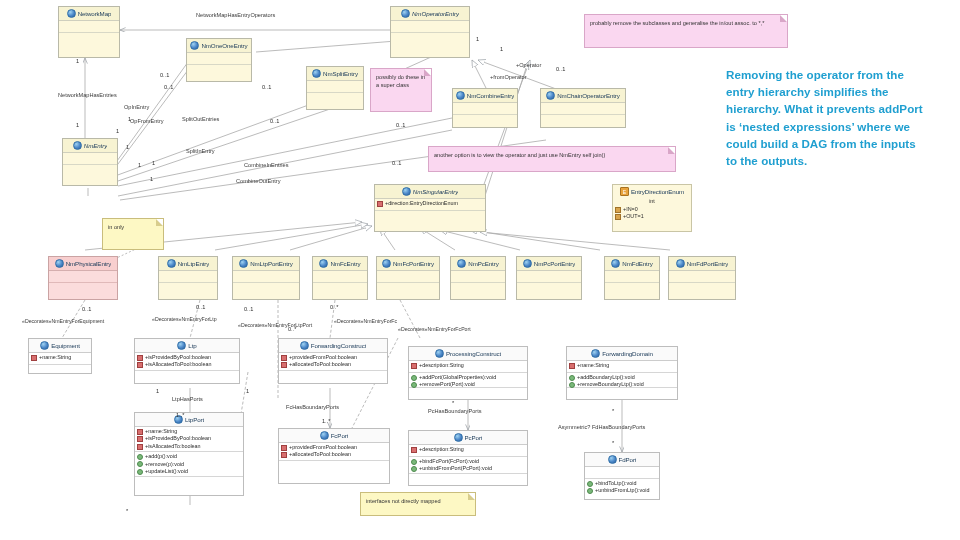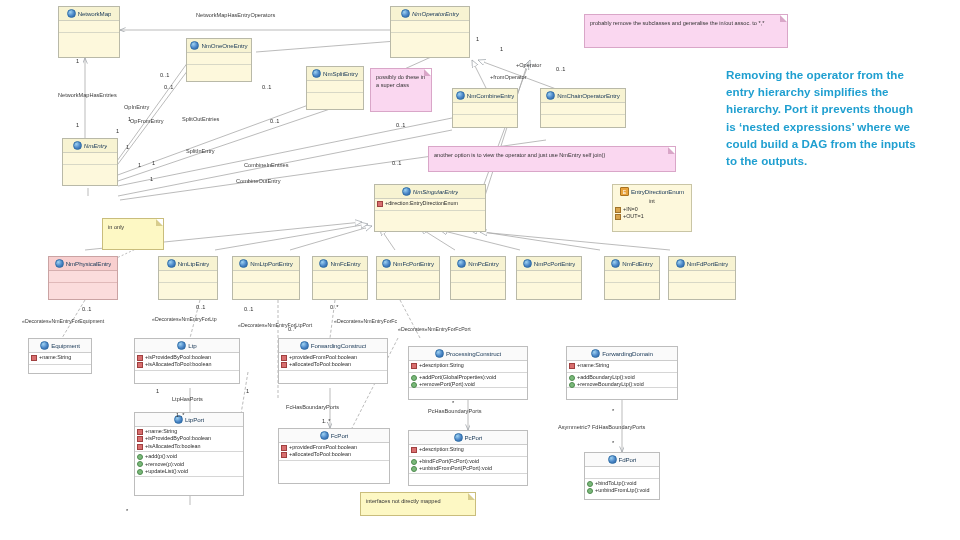--- a/index.html
+++ b/index.html
@@ -553,15 +553,15 @@
   <div class="lbl mult" style="left:244px;top:306px;">0..1</div>
   <div class="lbl mult" style="left:330px;top:304px;">0..*</div>
   <div class="lbl mult" style="left:288px;top:326px;">0..*</div>
   <div class="lbl mult" style="left:176px;top:412px;">1..*</div>
   <div class="lbl mult" style="left:322px;top:418px;">1..*</div>
   <div class="lbl mult" style="left:452px;top:400px;">*</div>
   <div class="lbl mult" style="left:612px;top:408px;">*</div>
   <div class="lbl mult" style="left:612px;top:440px;">*</div>
   <div class="lbl mult" style="left:126px;top:508px;">*</div>
 
-  <div class="commentary">Removing the operator from the entry hierarchy simplifies the hierarchy. Port it prevents though is ‘nested expressions’ where we could build a DAG from the inputs to the outputs.</div>
+  <div class="commentary">Removing the operator from the entry hierarchy simplifies the hierarchy. What it prevents addPort is ‘nested expressions’ where we could build a DAG from the inputs to the outputs.</div>
 
 </div>
 
 </body></html>

